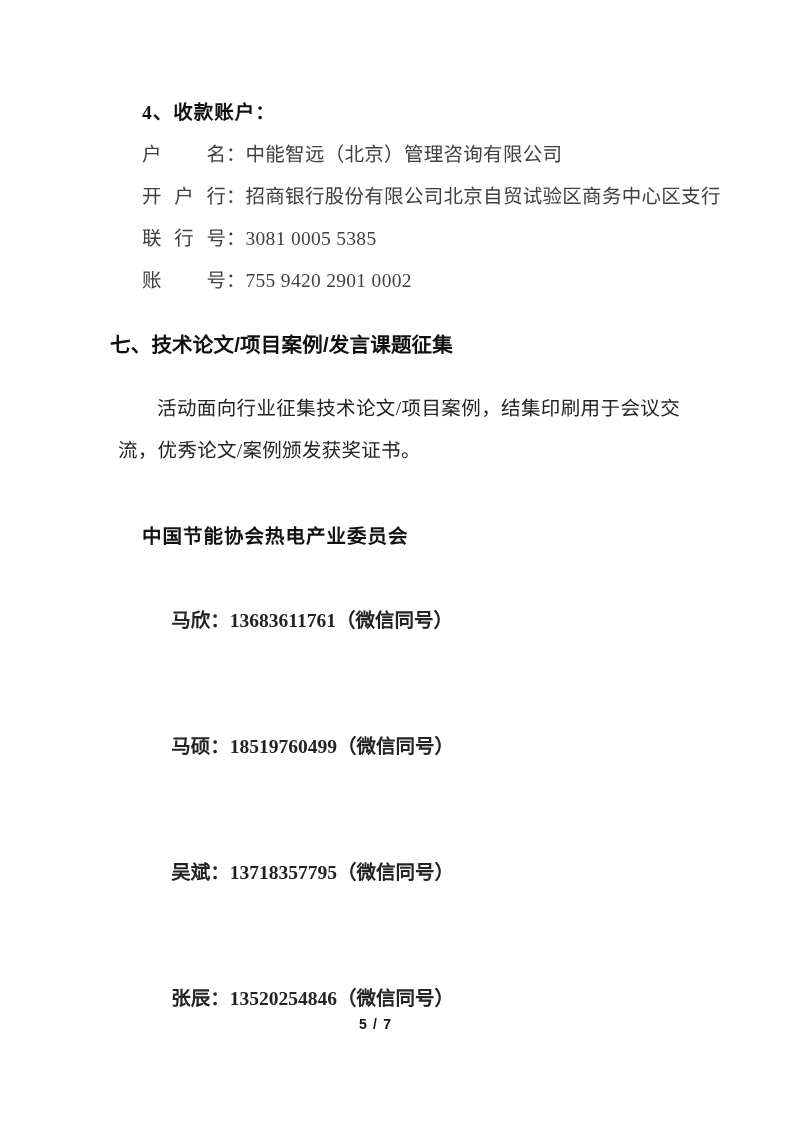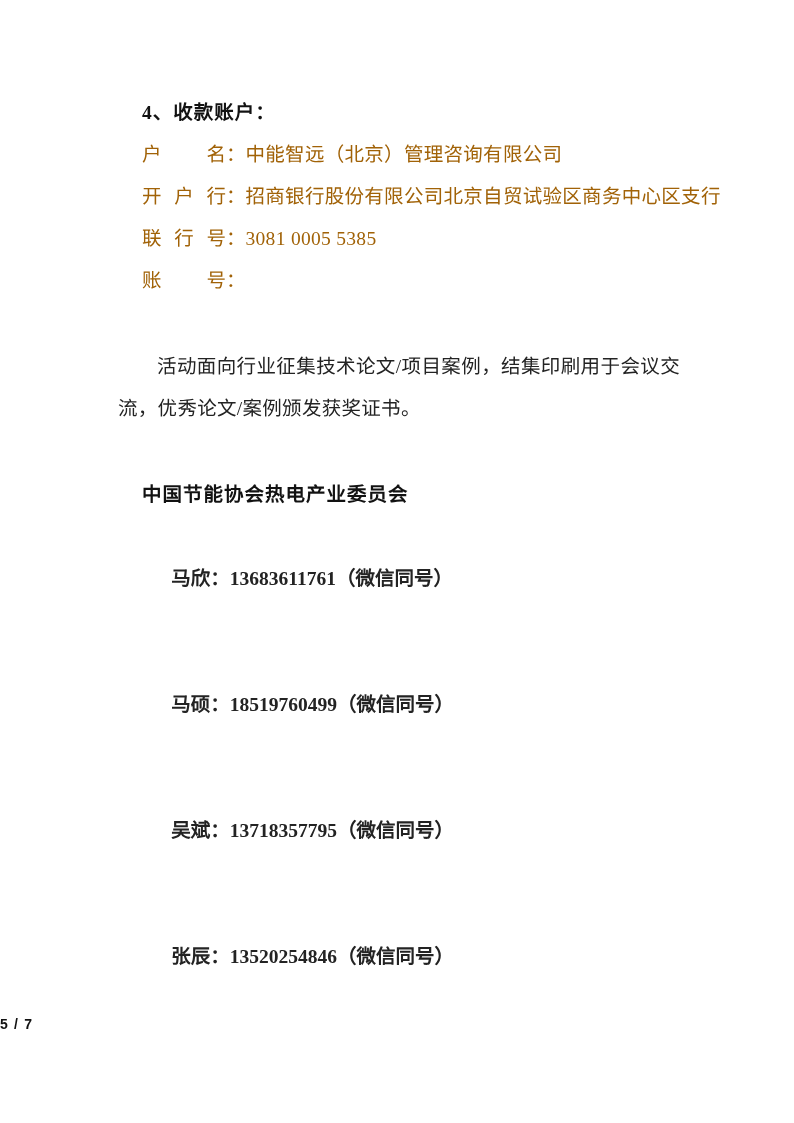--- a/index.html
+++ b/index.html
@@ -60,21 +60,21 @@
     font-weight: bold;
     letter-spacing: 0.2px;
     color: #101010;
     white-space: pre;
   }
 
   
   .kv {
     font-size: 19.5px;
     line-height: 42px;
-    color: #a16207;
+    color: #404040;
     padding-left: 32px;
     white-space: pre;
     display: flex;
     align-items: baseline;
   }
   .kv-label {
     display: inline-block;
     width: 84px;
     text-align: justify;
     text-align-last: justify;
@@ -101,21 +101,21 @@
 
   .spacer-sm { height: 14px; }
   .spacer-md { height: 22px; }
 
   
   .footer {
     position: absolute;
     left: 0;
     right: 0;
     top: 1016px;
-    text-align: left;
+    text-align: center;
     font-family: "Liberation Sans", "DejaVu Sans", sans-serif;
     font-size: 14px;
     font-weight: bold;
     letter-spacing: 1.2px;
     color: #111111;
   }
 </style>
 </head>
 <body>
 
@@ -139,24 +139,26 @@
 
     <div class="kv">
       <span class="kv-label">联行号</span>
       <span class="kv-sep">：</span>
       <span class="kv-value">3081 0005 5385</span>
     </div>
 
     <div class="kv">
       <span class="kv-label">账号</span>
       <span class="kv-sep">：</span>
+      <span class="kv-value">755 9420 2901 0002</span>
     </div>
 
     <div class="spacer-md"></div>
 
+    <div class="section-head">七、技术论文/项目案例/发言课题征集</div>
 
     <div class="spacer-sm"></div>
 
     <p class="para indent2">活动面向行业征集技术论文/项目案例，结集印刷用于会议交流，优秀论文/案例颁发获奖证书。</p>
 
 
     <div class="spacer-md"></div>
 
 
     <div class="spacer-sm"></div>

